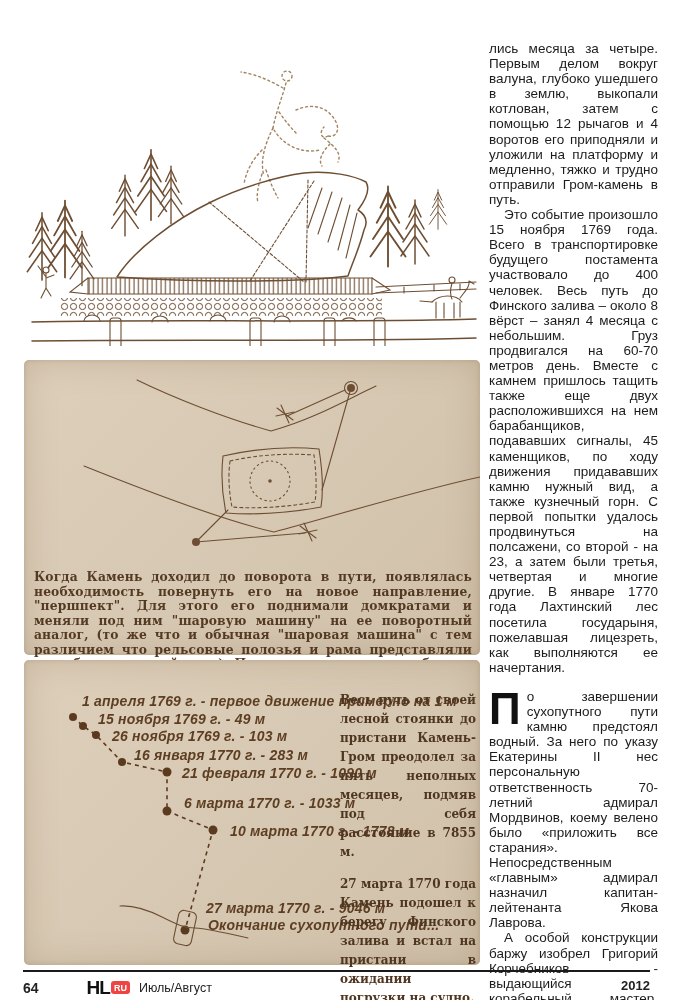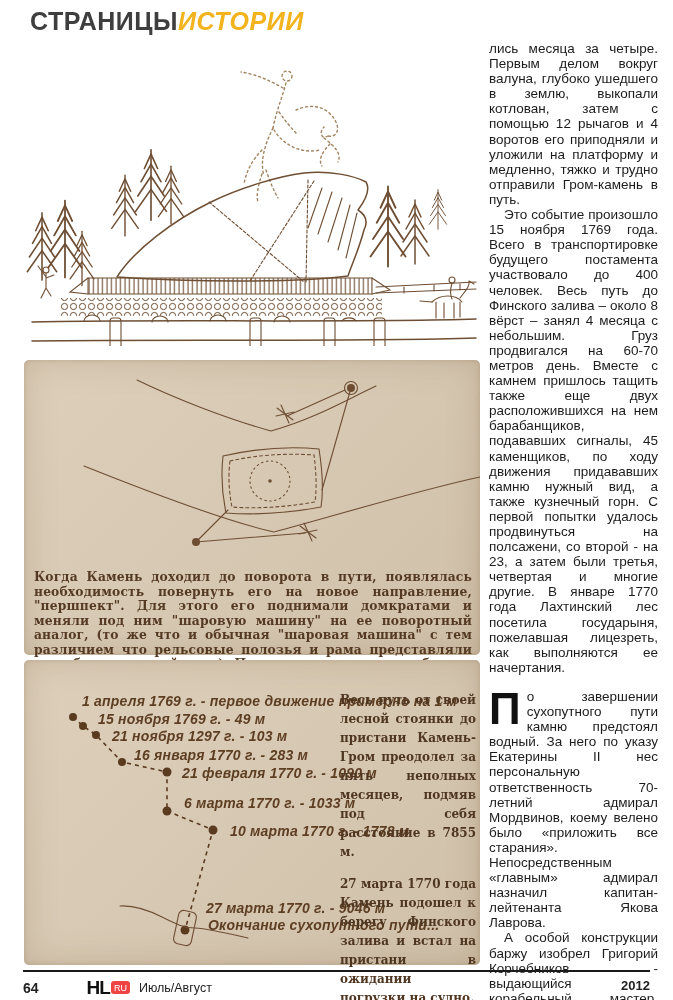--- a/index.html
+++ b/index.html
@@ -43,37 +43,34 @@
   .col p.indent{text-indent:15px;}
   .col p.gap{margin-top:14px;}
   .dropcap{float:left;font-size:44px;line-height:36px;font-weight:bold;color:#111;
         padding:2px 6px 0 0;}
 
   
   .footer-rule{position:absolute;left:23px;top:970px;width:627px;height:2px;background:#1a1a1a;}
   .footer{position:absolute;left:23px;top:977px;right:23px;height:20px;font-size:12.5px;color:#222;}
   .footer .pageno{font-weight:bold;font-size:14px;vertical-align:middle;}
   .footer .hl{font-weight:bold;font-size:19px;letter-spacing:-1px;color:#111;vertical-align:middle;margin-left:6px;padding-left:42px;}
-  .footer .ru{display:inline-block;background:#ef4444;color:#fff;font-weight:normal;font-size:9px;
+  .footer .ru{display:inline-block;background:#ef4444;color:#fff;font-weight:bold;font-size:9px;
         padding:2px 3px 1px;border-radius:3px;vertical-align:middle;margin-left:1px;position:relative;top:-1px;}
   .footer .issue{margin-left:9px;vertical-align:middle;}
   .footer .year{position:absolute;right:0;top:1px;font-weight:bold;font-size:13px;}
 
   .ink{stroke:#6e4e33;fill:none;stroke-width:1.5;stroke-linecap:round;stroke-linejoin:round;}
   .ink-thin{stroke:#6e4e33;fill:none;stroke-width:1.1;stroke-linecap:round;}
   .ghost{stroke:#a1835f;fill:none;stroke-width:1.4;stroke-dasharray:2 3;stroke-linecap:round;}
 </style>
 </head>
 <body>
 
 <div class="page">
 
-  <div class="masthead">
-    <span class="t1">СТРАНИЦЫ</span><span class="t2" style="color:#f2b31c;">ИСТОРИИ</span>
-  </div>
 
   <div class="panel" id="monument-panel">
     <svg width="456" height="296" viewBox="0 0 456 296" xmlns="http://www.w3.org/2000/svg">
       <defs>
         <g id="fir">
           <path class="ink" d="M0 2 L0 -62"></path>
           <path class="ink" d="M-14 -6 L0 -26 L14 -6 M-12 -20 L0 -38 L12 -20 M-9 -33 L0 -49 L9 -33 M-6 -45 L0 -58 L6 -45"></path>
         </g>
         <pattern id="vlines" width="4.5" height="16" patternUnits="userSpaceOnUse">
           <path d="M2 0 V16" stroke="#6e4e33" stroke-width="1.1"></path>
@@ -193,21 +190,21 @@
 
       <path class="ink-thin" stroke-width="1.2" d="M96 246 C112 245 126 251 138 257 C150 263 159 268 171 268 C186 269 202 273 224 278"></path>
 
       <g transform="translate(161,268) rotate(12)">
         <rect x="-9" y="-17" width="18" height="34" rx="5" class="ink-thin" stroke-width="1.3"></rect>
       </g>
     </svg>
 
     <div class="tl-label" style="left:58px;top:33px;">1 апреля 1769 г. - первое движение  примерно на 1 м</div>
     <div class="tl-label" style="left:74px;top:51px;">15 ноября 1769 г. - 49 м</div>
-    <div class="tl-label" style="left:88px;top:68px;">21 ноября 1297 г. - 103 м</div>
+    <div class="tl-label" style="left:88px;top:68px;">26 ноября 1769 г. - 103 м</div>
     <div class="tl-label" style="left:110px;top:87px;">16 января 1770 г. - 283 м</div>
     <div class="tl-label" style="left:158px;top:105px;">21 февраля 1770 г. - 1090 м</div>
     <div class="tl-label" style="left:160px;top:135px;">6 марта 1770 г. - 1033 м</div>
     <div class="tl-label" style="left:206px;top:163px;">10 марта 1770 г. - 1778 м</div>
     <div class="tl-label" style="left:182px;top:240px;">27 марта 1770 г. - 9046 м</div>
     <div class="tl-label" style="left:184px;top:257px;">Окончание сухопутного пути...</div>
 
     <div class="route-side">
       <p>Весь путь от своей лесной стоянки до пристани Камень-Гром преодолел за пять неполных месяцев, подмяв под себя расстояние в 7855 м.</p>
       <p>27 марта 1770 года Камень подошел к берегу Финского залива и встал на пристани в ожидании погрузки на судно.</p>

